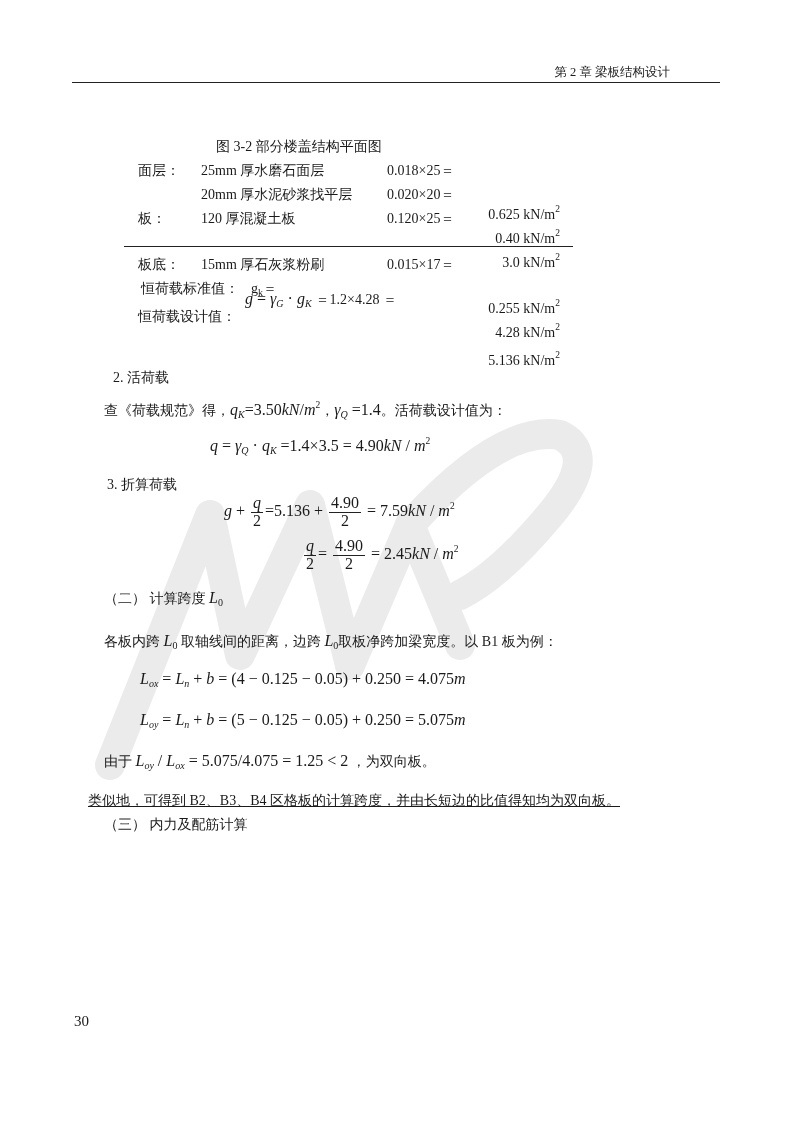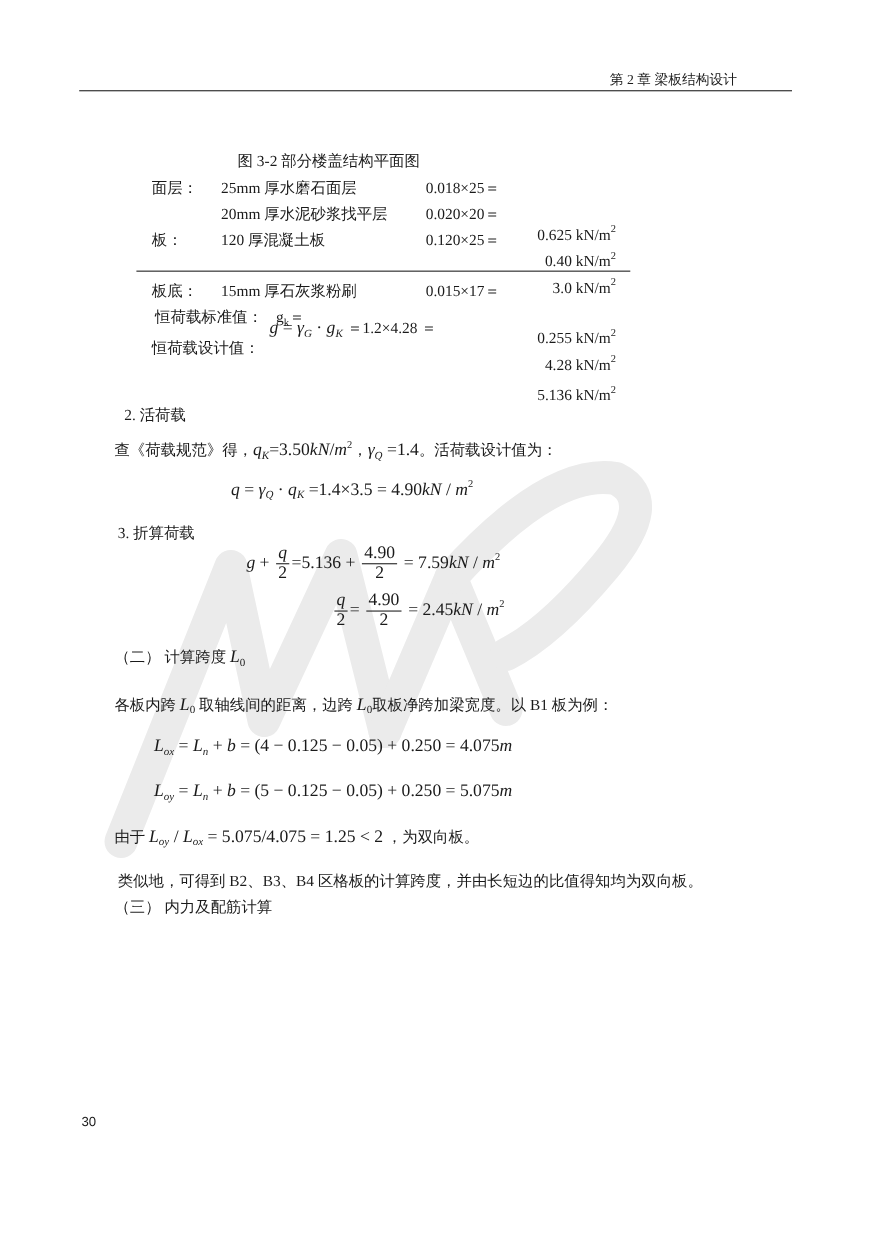--- a/index.html
+++ b/index.html
@@ -12,21 +12,21 @@
   .right { text-align: right; margin-top: 44px; }
   .math { font-family: "Liberation Serif", "DejaVu Serif", serif; font-size: 16px; }
   .mi { font-style: italic; }
   sub { font-size: 10px; vertical-align: -3px; }
   sup { font-size: 9.5px; vertical-align: 7px; }
   .frac { display: inline-block; vertical-align: middle; text-align: center; line-height: 1.05; margin: 0 2px; }
   .frac .num { display: block; border-bottom: 1px solid #222; padding: 0 2px; }
   .frac .den { display: block; padding: 0 2px; }
   .table-rule { left: 124px; width: 449px; top: 246px; height: 1px; background: #222; }
   .watermark { position: absolute; left: 80px; top: 395px; width: 530px; height: 420px; pointer-events: none; }
-  .page-number { left: 74px; top: 1013px; font-size: 12px; font-family: Liberation Sans, sans-serif; }
+  .page-number { left: 74px; top: 1013px; font-size: 15px; font-family: Liberation Serif, serif; }
 </style>
 </head>
 <body>
 
 <svg class="watermark" viewBox="0 0 530 420">
   <g fill="none" stroke="#ebebeb" stroke-width="30" stroke-linecap="round" stroke-linejoin="round">
     <polyline points="30,370 130,120 160,260 230,110 270,270"></polyline>
     <polyline points="270,270 330,130 380,250"></polyline>
     <path d="M330,130 Q420,30 480,40 Q520,60 470,120 Q420,180 380,200"></path>
   </g>
@@ -102,17 +102,17 @@
 </div>
 <div class="abs math" style="left:140px; top:670px;">
   <span class="mi">L</span><sub class="mi">ox</sub> = <span class="mi">L</span><sub class="mi">n</sub> + <span class="mi">b</span> <span>= (4 − 0.125 − 0.05) + 0.250 = 4.075</span><span class="mi">m</span>
 </div>
 <div class="abs math" style="left:140px; top:711px;">
   <span class="mi">L</span><sub class="mi">oy</sub> = <span class="mi">L</span><sub class="mi">n</sub> + <span class="mi">b</span> <span>= (5 − 0.125 − 0.05) + 0.250 = 5.075</span><span class="mi">m</span>
 </div>
 <div class="abs t14" style="left:104px; top:752px;">
   <span>由于</span> <span class="math"><span class="mi">L</span><sub class="mi">oy</sub> / <span class="mi">L</span><sub class="mi">ox</sub> <span>= 5.075/4.075 = 1.25 &lt; 2</span></span> <span>，为双向板。</span>
 </div>
-<div class="abs t14" style="left:107px; top:792px;">类似地，可得到 B2、B3、B4 区格板的计算跨度，并由长短边的比值得知均为双向板。</div>
+<div class="abs t14" style="left:88px; top:792px;text-decoration:underline;">类似地，可得到 B2、B3、B4 区格板的计算跨度，并由长短边的比值得知均为双向板。</div>
 
 <div class="abs t14" style="left:104px; top:816px;">（三）  内力及配筋计算</div>
 
 <div class="abs page-number">30</div>
 
 </body></html>

